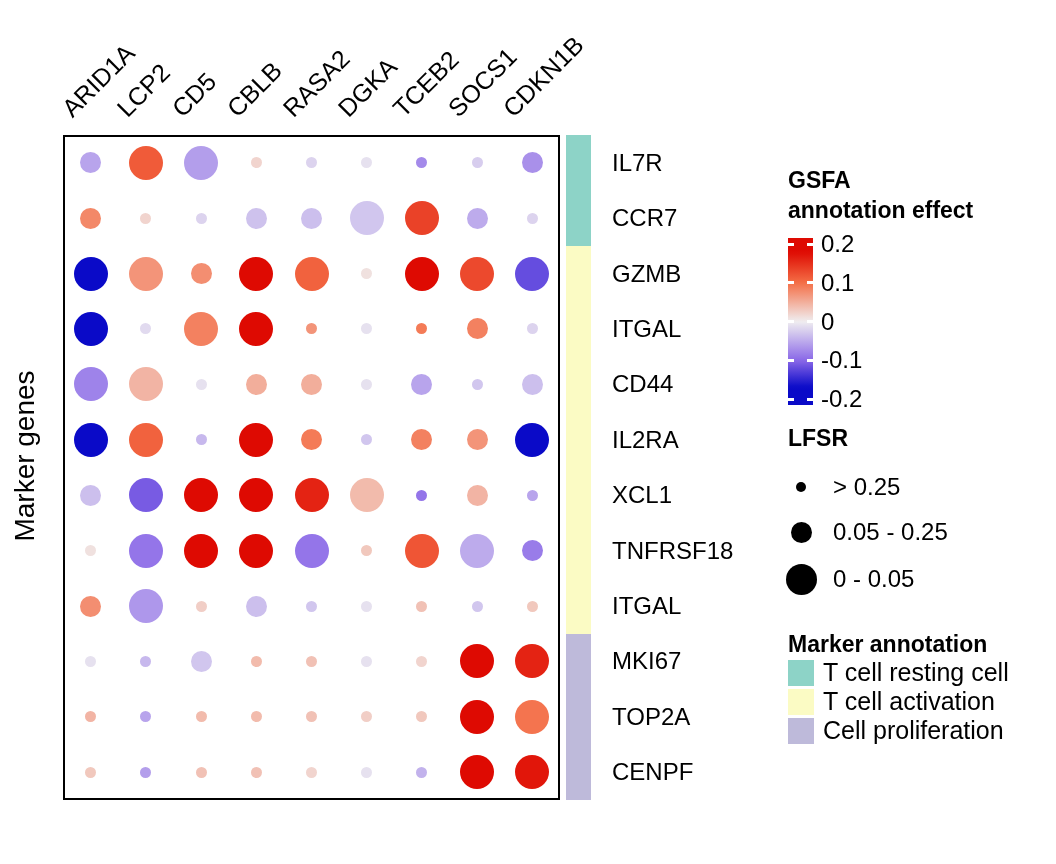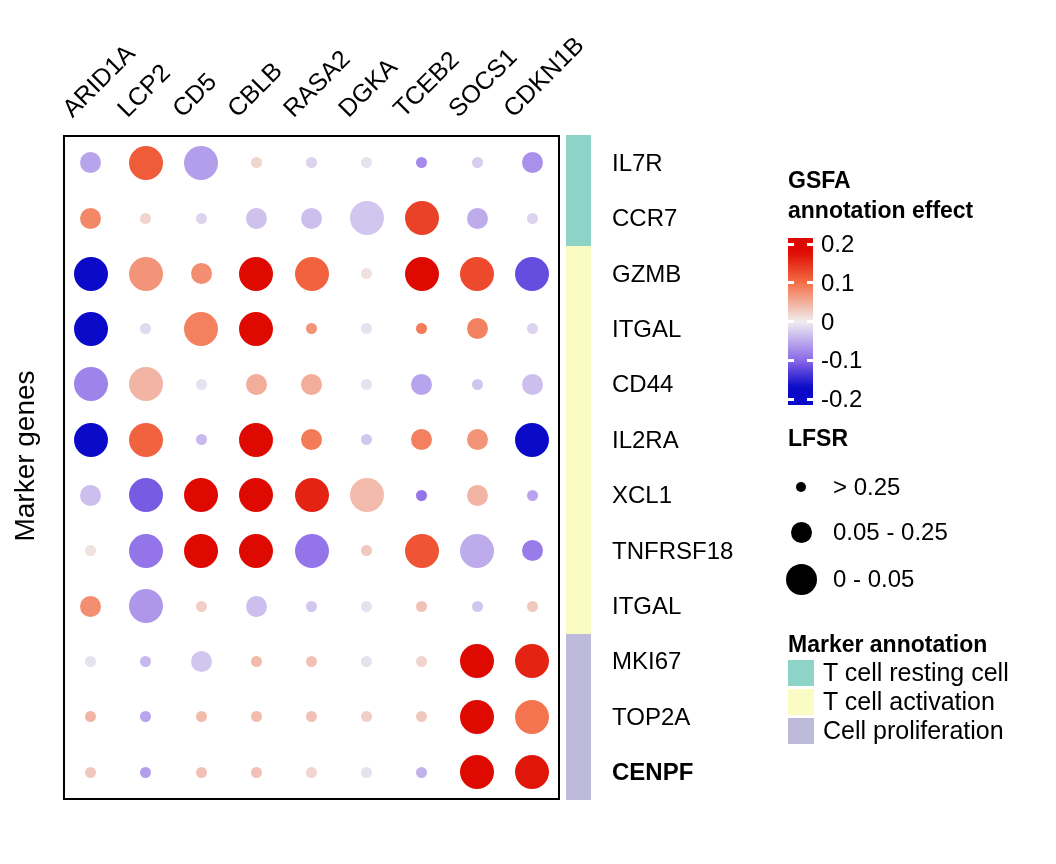--- a/index.html
+++ b/index.html
@@ -171,21 +171,21 @@
       <div class="row-label" style="top: 205.125px;">CCR7</div>
       <div class="row-label" style="top: 260.542px;">GZMB</div>
       <div class="row-label" style="top: 315.958px;">ITGAL</div>
       <div class="row-label" style="top: 371.375px;">CD44</div>
       <div class="row-label" style="top: 426.792px;">IL2RA</div>
       <div class="row-label" style="top: 482.208px;">XCL1</div>
       <div class="row-label" style="top: 537.625px;">TNFRSF18</div>
       <div class="row-label" style="top: 593.042px;">ITGAL</div>
       <div class="row-label" style="top: 648.458px;">MKI67</div>
       <div class="row-label" style="top: 703.875px;">TOP2A</div>
-      <div class="row-label" style="top: 759.292px; font-weight: bold;">CENPF</div>
+      <div class="row-label" style="top: 759.292px;">CENPF</div>
     </div>
   <div id="annot-bar">
       <div class="annot-seg" style="top: 135px; height: 110.833px; background: rgb(141, 211, 199);"></div>
       <div class="annot-seg" style="top: 245.833px; height: 387.917px; background: rgb(251, 251, 196);"></div>
       <div class="annot-seg" style="top: 633.75px; height: 166.25px; background: rgb(190, 186, 218);"></div>
     </div>
 
   <div id="y-axis-title">Marker genes</div>
 
   <div class="legend-title" style="top:166px;">GSFA</div>

